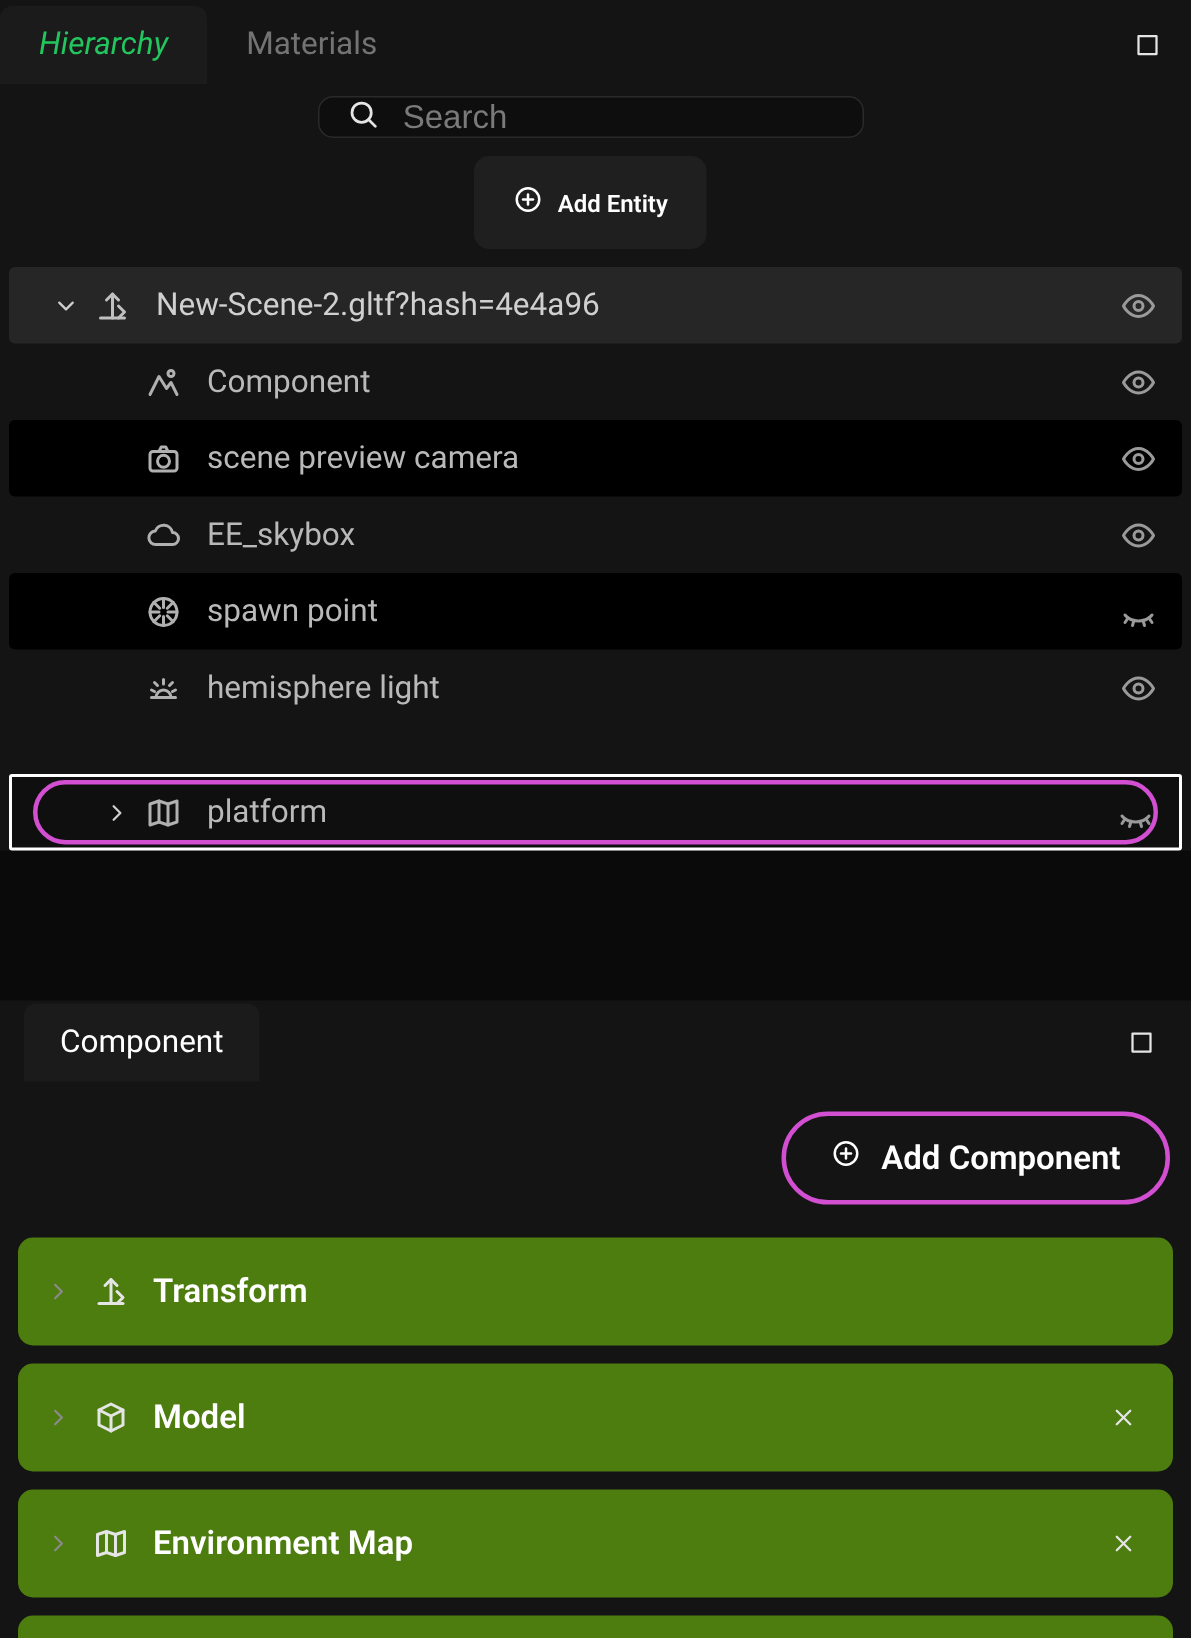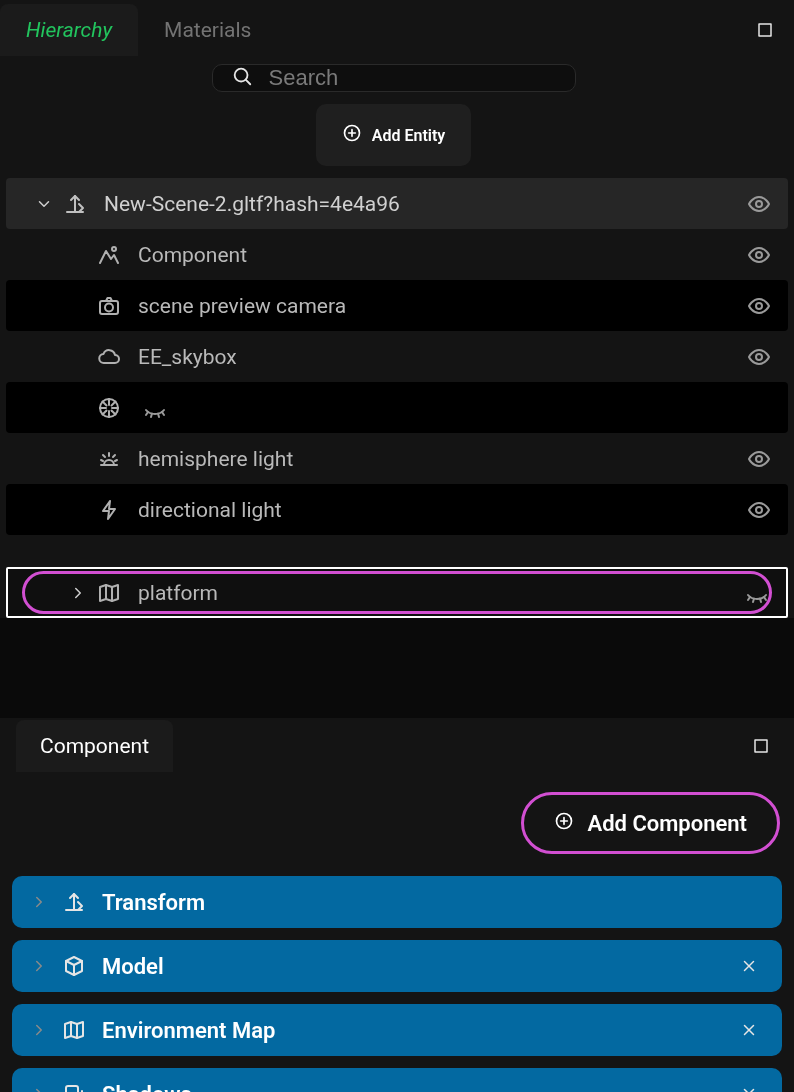--- a/index.html
+++ b/index.html
@@ -190,22 +190,22 @@
   }
   .comp-list {
     padding: 0 12px 12px 12px;
     display: flex;
     flex-direction: column;
     gap: 12px;
   }
   .comp-row {
     display: flex;
     align-items: center;
-    height: 52px;
-    background: #0369a1;
+    height: 72px;
+    background: #4d7c0f;
     border-radius: 10px;
     padding: 0 18px 0 10px;
     font-size: 22px;
     font-weight: 600;
     color: #fff;
   }
   .comp-caret {
     width: 34px;
     display: inline-flex;
     justify-content: center;
@@ -419,20 +419,21 @@
           </svg>
         </span>
     </div>
 
     <div class="tree-row alt indent-1">
       <span class="node-icon">
           <svg viewBox="0 0 24 24">
             <use href="#i-aperture"></use>
           </svg>
         </span>
+      <span class="node-label">spawn point</span>
       <span class="vis-slot">
           <svg viewBox="0 0 24 24">
             <use href="#i-eye-closed"></use>
           </svg>
         </span>
     </div>
 
     <div class="tree-row indent-1">
       <span class="node-icon">
           <svg viewBox="0 0 24 24">
@@ -440,33 +441,20 @@
           </svg>
         </span>
       <span class="node-label">hemisphere light</span>
       <span class="vis-slot">
           <svg viewBox="0 0 24 24">
             <use href="#i-eye"></use>
           </svg>
         </span>
     </div>
 
-    <div class="tree-row alt indent-1">
-      <span class="node-icon">
-          <svg viewBox="0 0 24 24">
-            <use href="#i-bolt"></use>
-          </svg>
-        </span>
-      <span class="node-label">directional light</span>
-      <span class="vis-slot">
-          <svg viewBox="0 0 24 24">
-            <use href="#i-eye"></use>
-          </svg>
-        </span>
-    </div>
 
     <div class="tree-row selected-outer" style="padding-left:56px">
       <div class="highlight"></div>
       <span class="caret-slot">
           <svg viewBox="0 0 24 24" width="18" height="18">
             <use href="#i-chevron-right"></use>
           </svg>
         </span>
       <span class="node-icon">
           <svg viewBox="0 0 24 24">

